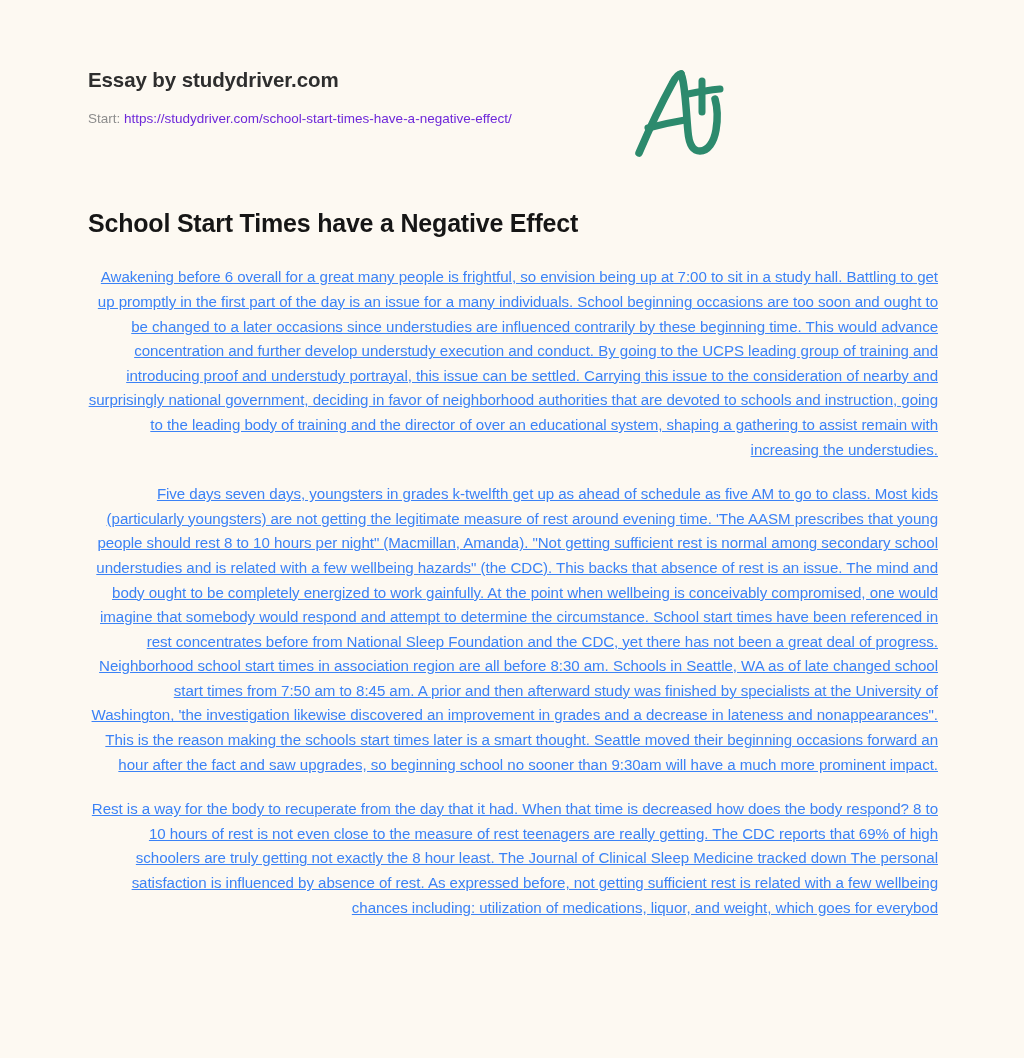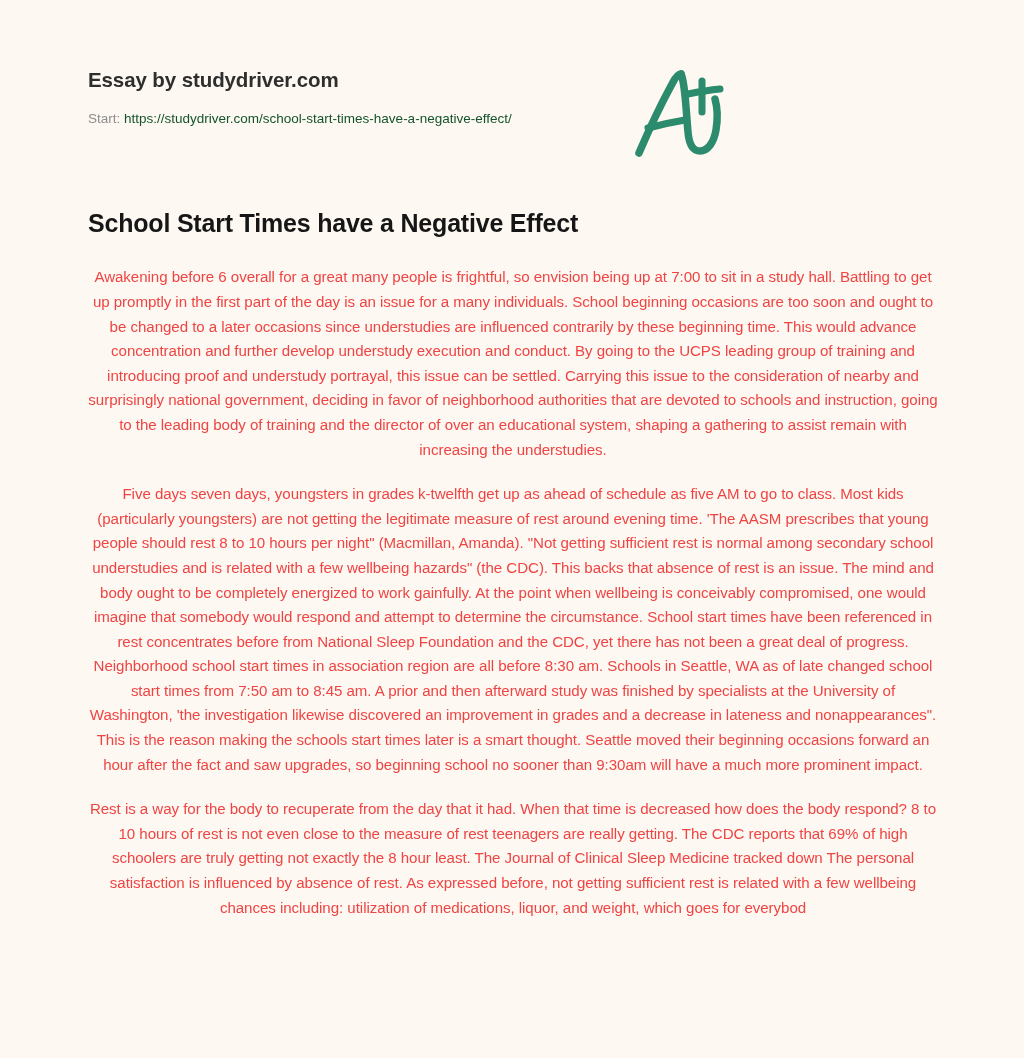--- a/index.html
+++ b/index.html
@@ -39,21 +39,21 @@
   .source-line {
     margin-top: 17px;
     font-size: 13.5px;
     line-height: 1.3;
     white-space: nowrap;
   }
   .source-label {
     color: #8d8d8d;
   }
   .source-url {
-    color: #14532d;
+    color: #6d28d9;
     text-decoration: none;
   }
 
   
   .logo {
     position: absolute;
     top: 60px;
     right: 66px;
     width: 108px;
     height: 108px;
@@ -77,23 +77,24 @@
 
   
   .article {
     padding-top: 26px;
     width: 850px;
   }
   .article p {
     margin: 0 0 20px 0;
     font-size: 15.1px;
     line-height: 24.6px;
-    color: #ef4444;
-    text-align: center;
+    color: #3b82f6;
+    text-align: right;
     letter-spacing: -0.05px;
+    text-decoration: underline;
   }
   .article p:last-child {
     margin-bottom: 6px;
   }
 </style>
 </head>
 <body>
 
 <div class="page">
 

